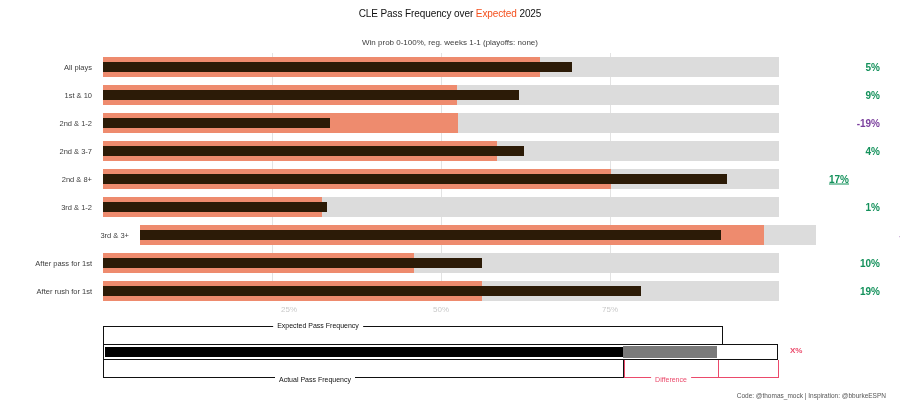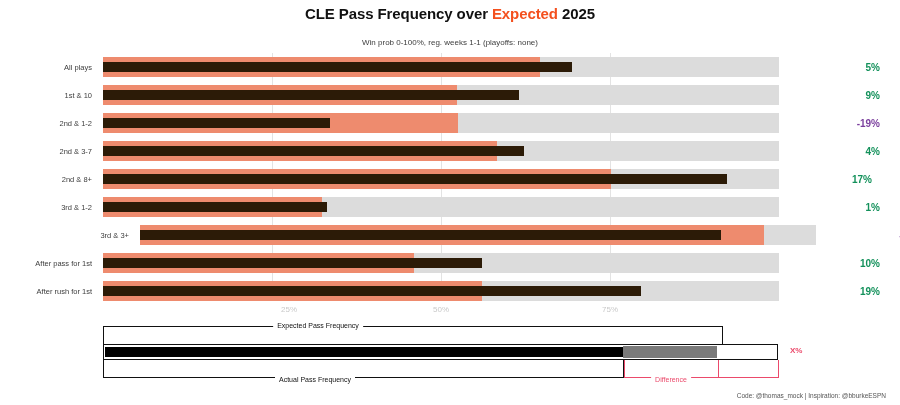--- a/index.html
+++ b/index.html
@@ -9,21 +9,21 @@
     background:#ffffff;
     font-family:"Liberation Sans", sans-serif;
     color:#222;
     overflow:hidden;
     position:relative;
   }
 
   
   #title-block { text-align:center; padding-top:6px; }
   #chart-title {
-    font-size:15px; font-weight:bold; letter-spacing:-0.1px;
+    font-size:10px; font-weight:normal; letter-spacing:-0.1px;
     line-height:16px; white-space:nowrap;
   }
   #chart-title .blk { color:#111111; }
   #chart-title .org { color:#F4501E; }
   #chart-subtitle {
     font-size:8px; color:#3d3d3d; margin-top:16px; line-height:10px;
   }
 
   
   #plot { position:relative; margin-top:5px; height:265px; }
@@ -143,21 +143,21 @@
         <div class="track" style="left: 103px; width: 676px;"></div>
         <div class="bar-exp" style="left: 103px; width: 394.108px;"></div>
         <div class="bar-act" style="left: 103px; width: 421.148px;"></div>
         <div class="row-value pos" style="left: 810px;">4%</div>
       </div>
       <div class="row" style="top: 112px;">
         <div class="row-label">2nd &amp; 8+</div>
         <div class="track" style="left: 103px; width: 676px;"></div>
         <div class="bar-exp" style="left: 103px; width: 507.676px;"></div>
         <div class="bar-act" style="left: 103px; width: 623.948px;"></div>
-        <div class="row-value pos" style="left: 802px;">17%</div>
+        <div class="row-value pos" style="left: 779px; text-decoration: underline;">17%</div>
       </div>
       <div class="row" style="top: 140px;">
         <div class="row-label">3rd &amp; 1-2</div>
         <div class="track" style="left: 103px; width: 676px;"></div>
         <div class="bar-exp" style="left: 103px; width: 219.024px;"></div>
         <div class="bar-act" style="left: 103px; width: 223.756px;"></div>
         <div class="row-value pos" style="left: 810px;">1%</div>
       </div>
       <div class="row" style="top: 168px; margin-left: 37px;">
         <div class="row-label">3rd &amp; 3+</div>

